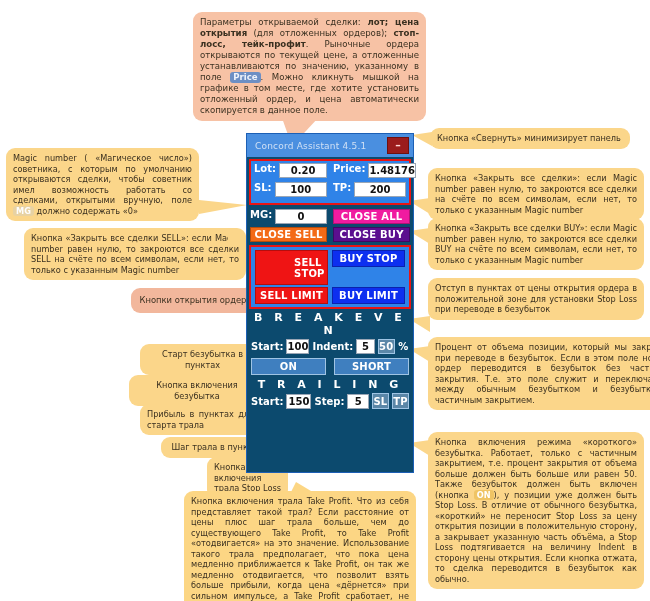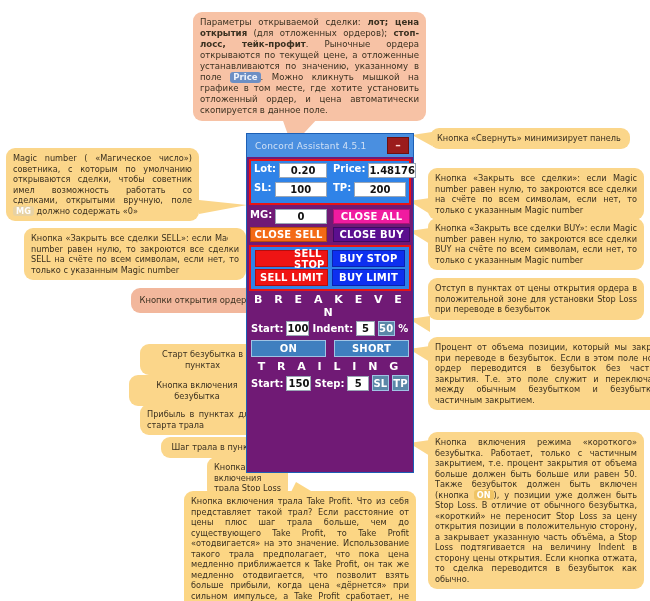--- a/index.html
+++ b/index.html
@@ -28,21 +28,21 @@
   .tag-price{background:#6d8fc4;}
   .tag-mg{background:#e8d2a2;color:#fdfdfd;}
   .tag-on{background:#efc464;color:#ffffff;}
 
   
   .tip{position:absolute;width:0;height:0;}
 
   
   .panel{
     position:absolute;left:246px;top:133px;width:168px;height:340px;
-    background:#701a75;border:1px solid #1c5fb5;box-sizing:border-box;
+    background:#0c4a6e;border:1px solid #1c5fb5;box-sizing:border-box;
   }
   .titlebar{
     height:23px;background:#4a8fe0;display:flex;align-items:center;
     justify-content:space-between;padding:0 4px 0 8px;box-sizing:border-box;
   }
   .titlebar .ttl{color:#cfe0f5;font-size:9px;letter-spacing:.2px;}
   .min-btn{
     width:20px;height:15px;background:#9b1c1c;border:1px solid #6e1010;
     display:flex;align-items:center;justify-content:center;
     color:#ffd9d9;font-size:11px;line-height:1;font-weight:bold;
@@ -186,21 +186,21 @@
         <span class="btn btn-orange" style="height:15px;">CLOSE SELL</span>
       </div>
       <div style="width:50%;padding:1px 3px;box-sizing:border-box;">
         <span class="btn btn-purple" style="height:15px;">CLOSE BUY</span>
       </div>
     </div>
 
     <div class="redbox" style="margin:2px 2px 0 2px;padding:2px;background:#2f83e8;">
       <div class="grid2">
         <div style="width:50%;padding:1px 2px;box-sizing:border-box;">
-          <span class="btn btn-red" style="height:17px;padding-left:38px;">SELL STOP</span>
+          <span class="btn btn-red" style="height:35px;padding-left:38px;">SELL STOP</span>
         </div>
         <div style="width:50%;padding:1px 2px;box-sizing:border-box;">
           <span class="btn btn-blue" style="height:17px;">BUY STOP</span>
         </div>
       </div>
       <div class="grid2">
         <div style="width:50%;padding:1px 2px;box-sizing:border-box;">
           <span class="btn btn-red" style="height:17px;">SELL LIMIT</span>
         </div>
         <div style="width:50%;padding:1px 2px;box-sizing:border-box;">

